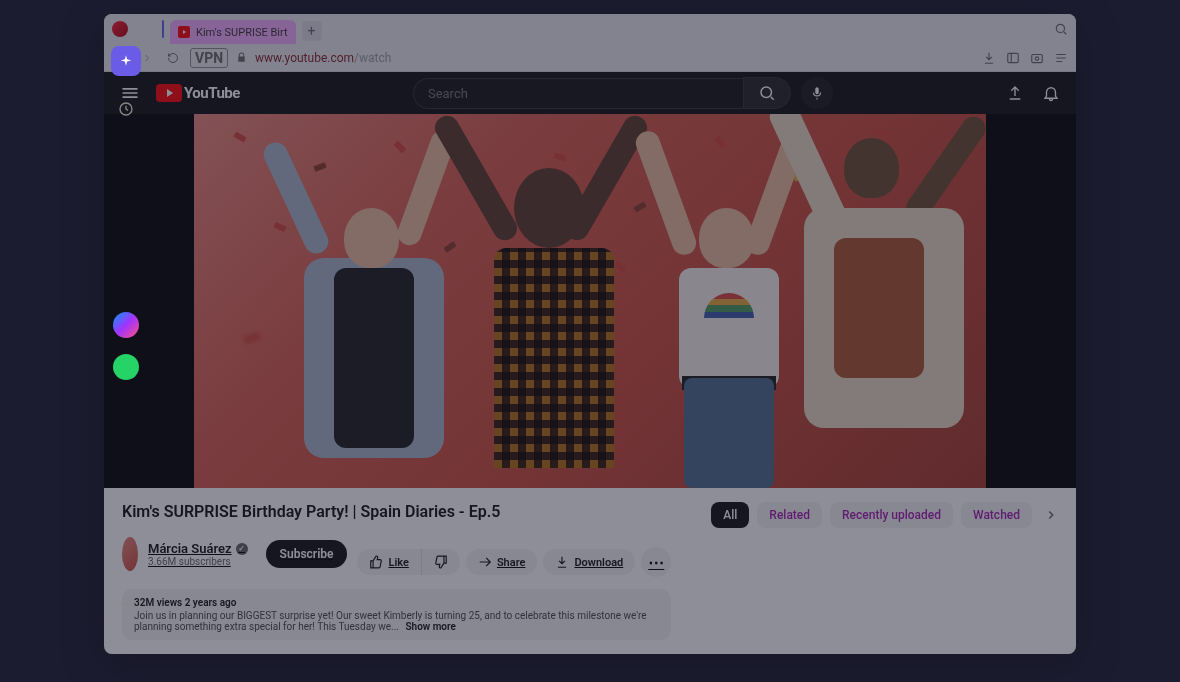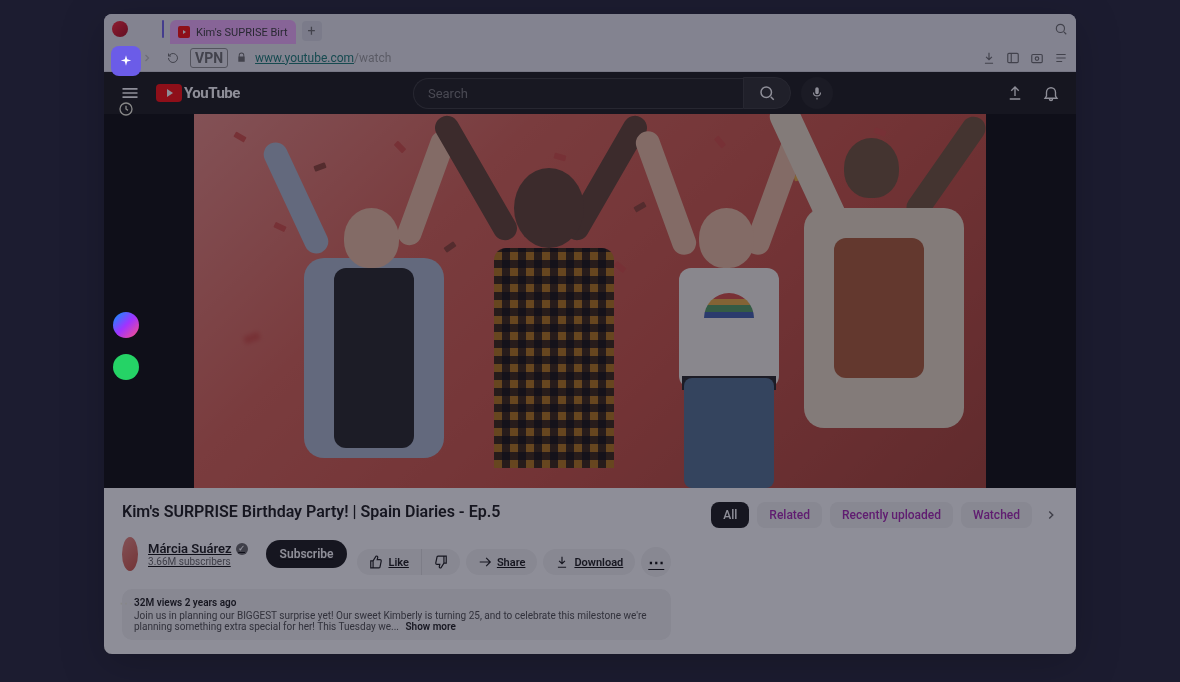--- a/index.html
+++ b/index.html
@@ -18,21 +18,21 @@
 .tab-icon::after { content: ''; width: 0; height: 0; border-left: 3px solid white; border-top: 2px solid transparent; border-bottom: 2px solid transparent; margin-left: 1px; }
 .new-tab { width: 20px; height: 20px; background: #d8d9e2; border-radius: 4px; display: flex; align-items: center; justify-content: center; font-size: 14px; color: #666; margin-top: 4px; }
 .tab-search-icon { margin-left: auto; color: #666; }
 
 
 .address-bar { height: 28px; background: #e8e9ef; display: flex; align-items: center; padding: 0 8px; gap: 8px; border-bottom: 1px solid #d0d0d8; }
 .nav-btn { width: 18px; height: 18px; display: flex; align-items: center; justify-content: center; color: #888; }
 .vpn-badge { font-size: 14px; font-weight: 700; padding: 1px 4px; border: 1px solid #888; border-radius: 3px; color: #666; }
 .lock-icon { color: #666; }
 .url { font-size: 12px; color: #999; flex: 1; }
-.url .domain { color: #0f766e; text-decoration: underline; }
+.url .domain { color: #7f1d1d; }
 .addr-icons { display: flex; gap: 10px; color: #666; }
 
 
 .content-area { height: calc(100% - 58px); background: #0f0f0f; display: flex; flex-direction: column; }
 
 
 .yt-header { height: 48px; background: #0f0f0f; display: flex; align-items: center; padding: 0 16px; gap: 16px; }
 .hamburger { color: #fff; }
 .yt-logo { display: flex; align-items: center; gap: 2px; }
 .yt-play-icon { width: 26px; height: 18px; background: #ff0000; border-radius: 4px; display: flex; align-items: center; justify-content: center; }

